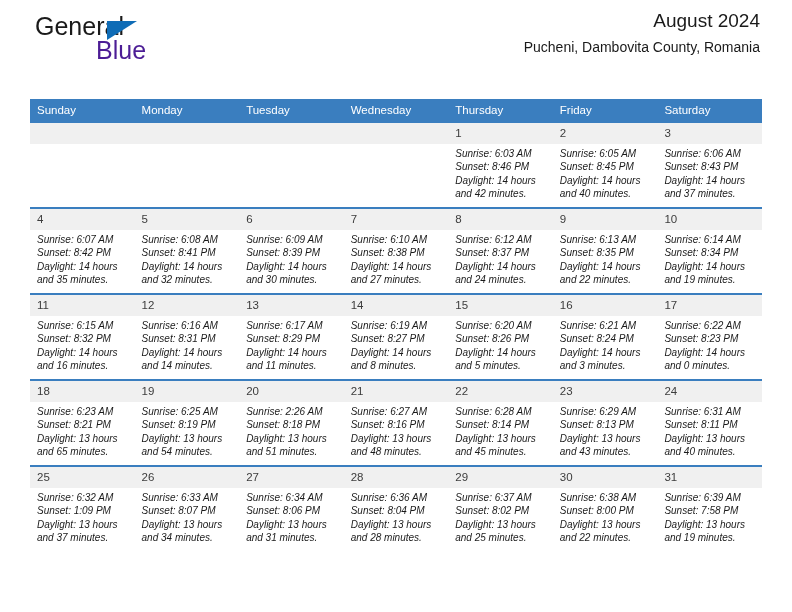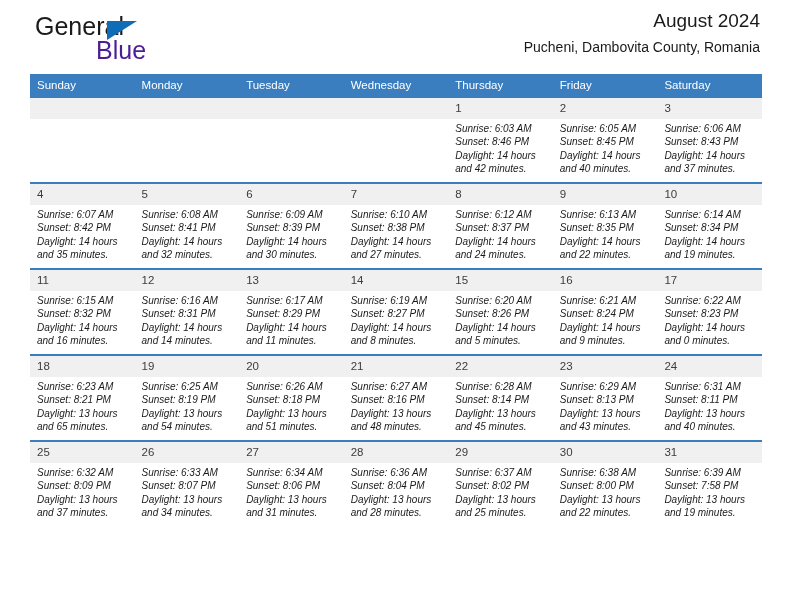--- a/index.html
+++ b/index.html
@@ -77,20 +77,21 @@
     color: #1a1a1a;
     line-height: 18px;
     white-space: nowrap;
   }
 
   
   .calendar {
     width: 732px;
     border-collapse: collapse;
     table-layout: fixed;
+    margin-top: 25px;
   }
   .calendar th {
     background: #3a7ebf;
     color: #ffffff;
     font-size: 11.5px;
     font-weight: normal;
     text-align: left;
     padding: 5px 0 5px 7px;
     height: 11px;
     border: none;
@@ -313,21 +314,21 @@
               <div>Daylight: 14 hours</div>
               <div>and 5 minutes.</div>
             </div>
           </td>
           <td>
             <div class="daynum">16</div>
             <div class="info">
               <div>Sunrise: 6:21 AM</div>
               <div>Sunset: 8:24 PM</div>
               <div>Daylight: 14 hours</div>
-              <div>and 9 minutes.</div>
+              <div>and 3 minutes.</div>
             </div>
           </td>
           <td>
             <div class="daynum">17</div>
             <div class="info">
               <div>Sunrise: 6:22 AM</div>
               <div>Sunset: 8:23 PM</div>
               <div>Daylight: 14 hours</div>
               <div>and 0 minutes.</div>
             </div>
@@ -348,21 +349,21 @@
             <div class="info">
               <div>Sunrise: 6:25 AM</div>
               <div>Sunset: 8:19 PM</div>
               <div>Daylight: 13 hours</div>
               <div>and 54 minutes.</div>
             </div>
           </td>
           <td>
             <div class="daynum">20</div>
             <div class="info">
-              <div>Sunrise: 6:26 AM</div>
+              <div>Sunrise: 2:26 AM</div>
               <div>Sunset: 8:18 PM</div>
               <div>Daylight: 13 hours</div>
               <div>and 51 minutes.</div>
             </div>
           </td>
           <td>
             <div class="daynum">21</div>
             <div class="info">
               <div>Sunrise: 6:27 AM</div>
               <div>Sunset: 8:16 PM</div>
@@ -396,21 +397,21 @@
               <div>Daylight: 13 hours</div>
               <div>and 40 minutes.</div>
             </div>
           </td>
         </tr>
         <tr class="week">
           <td>
             <div class="daynum">25</div>
             <div class="info">
               <div>Sunrise: 6:32 AM</div>
-              <div>Sunset: 8:09 PM</div>
+              <div>Sunset: 1:09 PM</div>
               <div>Daylight: 13 hours</div>
               <div>and 37 minutes.</div>
             </div>
           </td>
           <td>
             <div class="daynum">26</div>
             <div class="info">
               <div>Sunrise: 6:33 AM</div>
               <div>Sunset: 8:07 PM</div>
               <div>Daylight: 13 hours</div>

